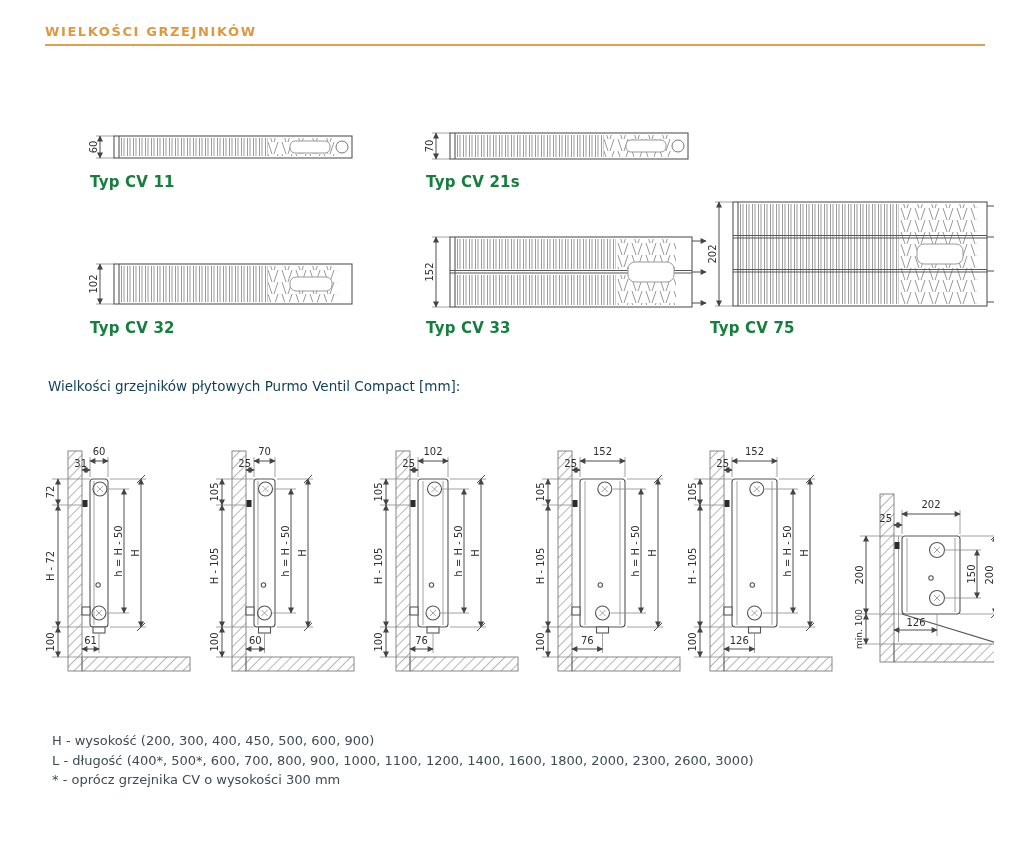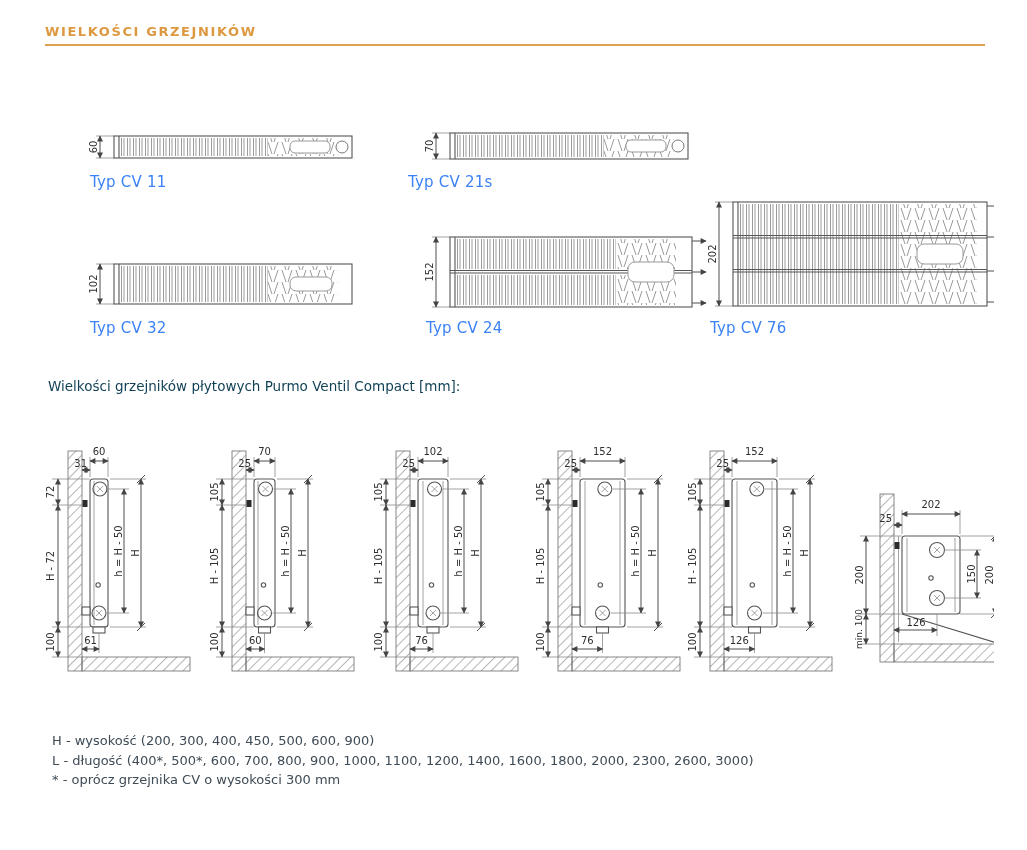--- a/index.html
+++ b/index.html
@@ -2,21 +2,21 @@
 <html><head>
 <meta charset="utf-8">
 <style>
   html,body{margin:0;padding:0;background:#fff}
   .page{position:relative;width:994px;height:850px;background:#ffffff;
         font-family:"DejaVu Sans",sans-serif;overflow:hidden}
   .title{position:absolute;left:45px;top:24px;font-size:13px;font-weight:bold;
          letter-spacing:1.6px;color:#DD9840}
   .rule{position:absolute;left:45px;top:44px;width:940px;height:0;
         border-top:2px solid #DFA14F}
-  .typ-label{position:absolute;font-size:15px;font-weight:normal;color:#3b82f6;
+  .typ-label{position:absolute;font-size:15px;font-weight:bold;color:#15803d;
              letter-spacing:.2px}
   .heading{position:absolute;left:48px;top:378px;font-size:13.5px;font-weight:normal;
            color:#0F3F54}
   .footnotes{position:absolute;left:52px;top:731px;font-size:13px;color:#3E4B56}
   .foot-line{line-height:19.5px;white-space:pre}
   svg{position:absolute}
   svg text{font-family:"DejaVu Sans",sans-serif;fill:#2E2E2E;font-size:10px}
   .dim{stroke:#4f4f4f;stroke-width:1;fill:none}
   .thin{stroke:#8c8c8c;stroke-width:0.8;fill:none}
   .draw{stroke:#565656;stroke-width:1.1;fill:#ffffff}
@@ -67,21 +67,21 @@
     <line class="thin" x1="12" y1="32" x2="30" y2="32"></line>
     <line class="dim" x1="16" y1="6" x2="16" y2="32" marker-start="url(#arr)" marker-end="url(#arr)"></line>
     <text transform="translate(9,19) rotate(-90)" text-anchor="middle" dominant-baseline="central">70</text>
     <rect class="draw" x="30" y="6" width="238" height="26"></rect>
     <line class="drawn" x1="35" y1="6" x2="35" y2="32"></line>
     <rect x="36" y="8" width="148" height="22" fill="url(#fins)"></rect>
     <rect x="184" y="8" width="70" height="22" fill="url(#finsW)"></rect>
     <rect x="206" y="13" width="40" height="12" rx="5" fill="#fff" stroke="#999"></rect>
     <circle cx="258" cy="19" r="6" fill="#fff" stroke="#777"></circle>
   </svg>
-  <div class="typ-label" style="left:408px;top:173px">Typ CV 21s</div>
+  <div class="typ-label" style="left:426px;top:173px">Typ CV 21s</div>
 
   <svg style="left:84px;top:258px" width="280" height="54" viewBox="0 0 280 54">
     <line class="thin" x1="12" y1="6" x2="30" y2="6"></line>
     <line class="thin" x1="12" y1="46" x2="30" y2="46"></line>
     <line class="dim" x1="16" y1="6" x2="16" y2="46" marker-start="url(#arr)" marker-end="url(#arr)"></line>
     <text transform="translate(9,26) rotate(-90)" text-anchor="middle" dominant-baseline="central">102</text>
     <rect class="draw" x="30" y="6" width="238" height="40"></rect>
     <line class="drawn" x1="35" y1="6" x2="35" y2="46"></line>
     <rect x="36" y="8" width="148" height="36" fill="url(#fins)"></rect>
     <rect x="184" y="8" width="70" height="36" fill="url(#finsW)"></rect>
@@ -100,42 +100,42 @@
     <rect x="36" y="44" width="160" height="30" fill="url(#fins)"></rect>
     <rect x="196" y="8" width="60" height="30" fill="url(#finsW)"></rect>
     <rect x="196" y="44" width="60" height="30" fill="url(#finsW)"></rect>
     <line class="drawn" x1="30" y1="39.5" x2="272" y2="39.5"></line>
     <line class="drawn" x1="30" y1="42" x2="272" y2="42"></line>
     <rect x="208" y="31" width="46" height="20" rx="7" fill="#fff" stroke="#999"></rect>
     <line class="dim" x1="272" y1="10" x2="286" y2="10" marker-end="url(#arr)"></line>
     <line class="dim" x1="272" y1="41" x2="286" y2="41" marker-end="url(#arr)"></line>
     <line class="dim" x1="272" y1="72" x2="286" y2="72" marker-end="url(#arr)"></line>
   </svg>
-  <div class="typ-label" style="left:426px;top:319px">Typ CV 24</div>
+  <div class="typ-label" style="left:426px;top:319px">Typ CV 33</div>
 
   <svg style="left:703px;top:196px" width="300" height="118" viewBox="0 0 300 118">
     <line class="thin" x1="12" y1="6" x2="30" y2="6"></line>
     <line class="thin" x1="12" y1="110" x2="30" y2="110"></line>
     <line class="dim" x1="16" y1="6" x2="16" y2="110" marker-start="url(#arr)" marker-end="url(#arr)"></line>
     <text transform="translate(9,58) rotate(-90)" text-anchor="middle" dominant-baseline="central">202</text>
     <rect class="draw" x="30" y="6" width="254" height="104"></rect>
     <line class="drawn" x1="35" y1="6" x2="35" y2="110"></line>
     <rect x="36" y="8" width="160" height="100" fill="url(#fins)"></rect>
     <rect x="196" y="8" width="78" height="100" fill="url(#finsW)"></rect>
     <line class="drawn" x1="30" y1="39.5" x2="284" y2="39.5"></line>
     <line class="drawn" x1="30" y1="42" x2="284" y2="42"></line>
     <line class="drawn" x1="30" y1="73.5" x2="284" y2="73.5"></line>
     <line class="drawn" x1="30" y1="76" x2="284" y2="76"></line>
     <rect x="214" y="48" width="46" height="20" rx="7" fill="#fff" stroke="#999"></rect>
     <line class="dim" x1="284" y1="10" x2="298" y2="10" marker-end="url(#arr)"></line>
     <line class="dim" x1="284" y1="41" x2="298" y2="41" marker-end="url(#arr)"></line>
     <line class="dim" x1="284" y1="75" x2="298" y2="75" marker-end="url(#arr)"></line>
     <line class="dim" x1="284" y1="106" x2="298" y2="106" marker-end="url(#arr)"></line>
   </svg>
-  <div class="typ-label" style="left:710px;top:319px">Typ CV 76</div>
+  <div class="typ-label" style="left:710px;top:319px">Typ CV 75</div>
 
   <div class="heading">Wielkości grzejników płytowych Purmo Ventil Compact [mm]:</div>
 
   <div id="sideviews">
       <svg style="left:42px;top:425px" width="160" height="258" viewBox="0 0 160 258">
       <rect x="26" y="26" width="14" height="220" fill="url(#hatch)" stroke="#6a6a6a" stroke-width="0.8"></rect>
       <rect x="40" y="232" width="108" height="14" fill="url(#hatch)" stroke="#6a6a6a" stroke-width="0.8"></rect>
       <rect class="draw" x="48" y="54" width="18" height="148" rx="3"></rect>
       <line class="thin" x1="52" y1="56" x2="52" y2="200"></line>
       <circle class="drawn" cx="57.9" cy="64" r="7"></circle>

